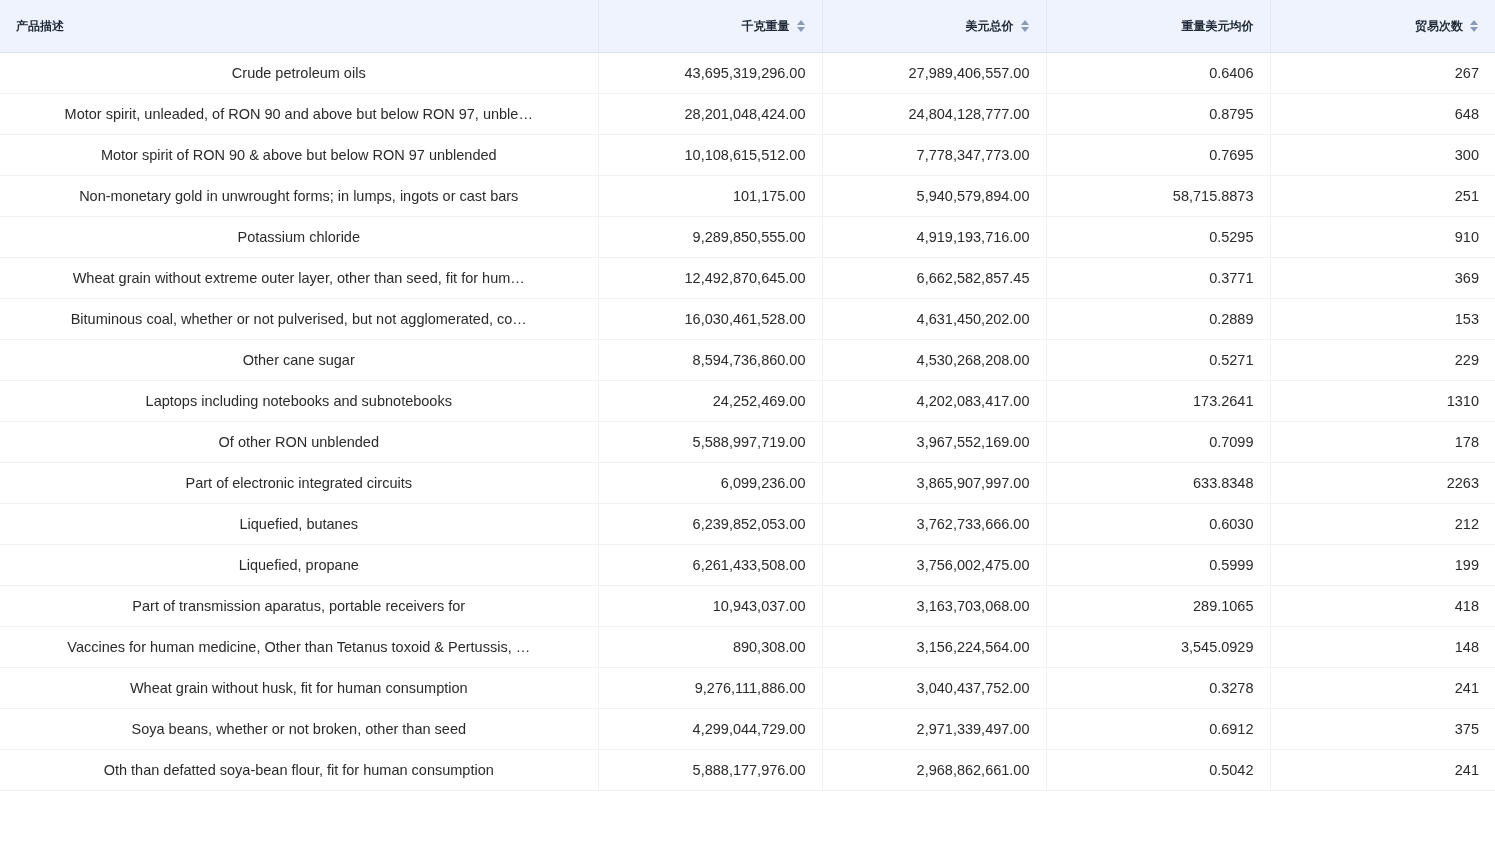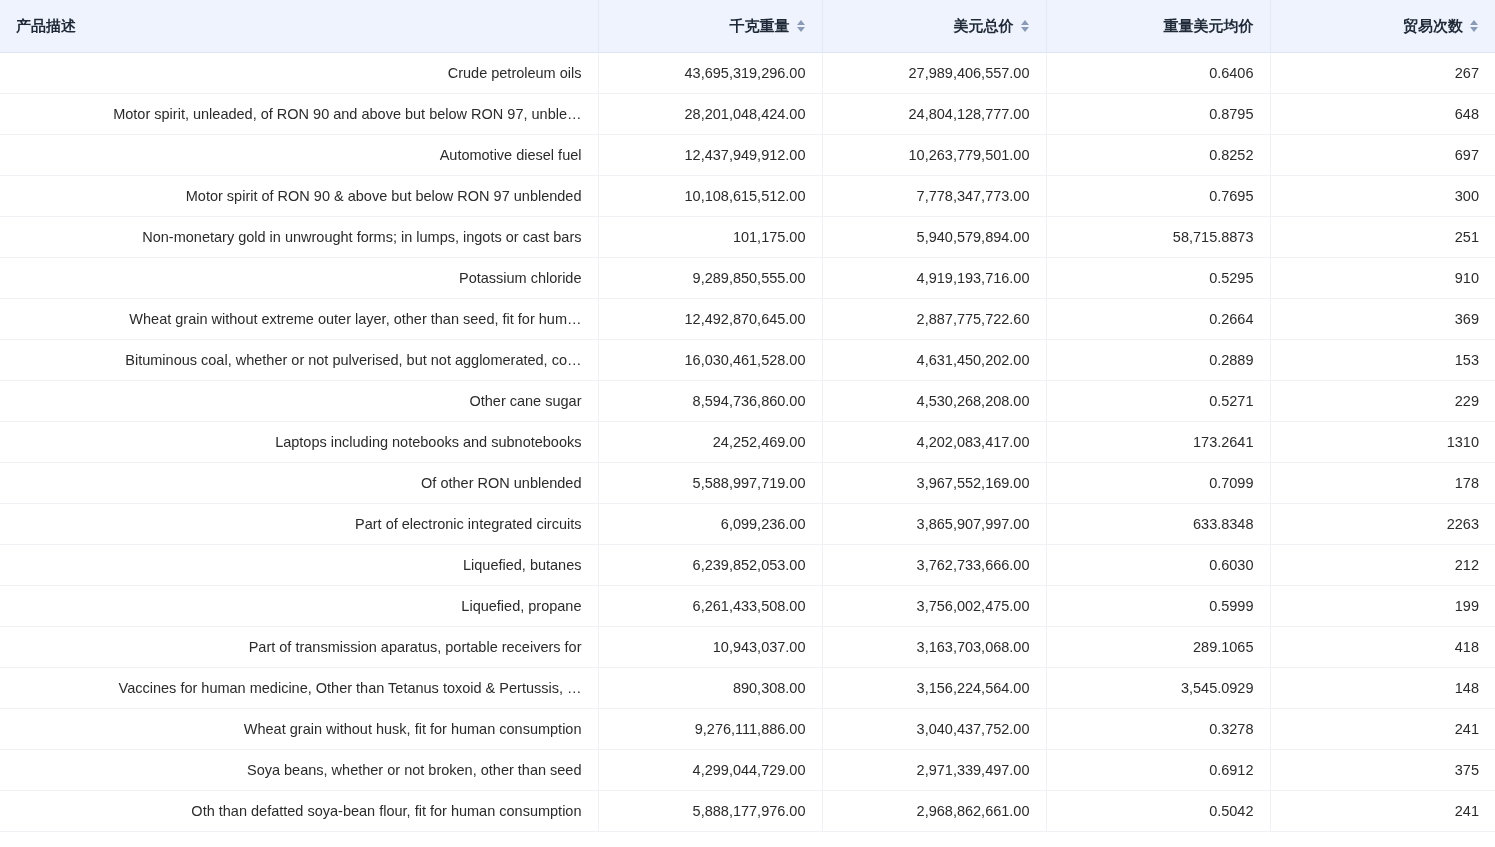--- a/index.html
+++ b/index.html
@@ -22,21 +22,21 @@
   table.data-table {
     width: 1495px;
     border-collapse: collapse;
     table-layout: fixed;
     font-size: 14.5px;
   }
   table.data-table thead th {
     background: #eef3fd;
     color: #1f2937;
     font-weight: bold;
-    font-size: 15px;
+    font-size: 12px;
     height: 52px;
     padding: 0 16px;
     border-bottom: 1px solid #dfe6f3;
     border-right: 1px solid #e4eaf5;
     vertical-align: middle;
     white-space: nowrap;
   }
   table.data-table thead th:last-child {
     border-right: none;
   }
@@ -90,21 +90,21 @@
     color: #2b2b2b;
     font-size: 14.5px;
     white-space: nowrap;
     overflow: hidden;
     text-overflow: ellipsis;
   }
   table.data-table tbody td:last-child {
     border-right: none;
   }
   td.desc {
-    text-align: right;
+    text-align: center;
   }
   td.num {
     text-align: right;
     font-variant-numeric: tabular-nums;
   }
 </style>
 </head>
 <body>
 
 <div class="table-wrap">
@@ -166,27 +166,20 @@
           <td class="num">267</td>
         </tr>
         <tr>
           <td class="desc">Motor spirit, unleaded, of RON 90 and above but below RON 97, unble…</td>
           <td class="num">28,201,048,424.00</td>
           <td class="num">24,804,128,777.00</td>
           <td class="num">0.8795</td>
           <td class="num">648</td>
         </tr>
         <tr>
-          <td class="desc">Automotive diesel fuel</td>
-          <td class="num">12,437,949,912.00</td>
-          <td class="num">10,263,779,501.00</td>
-          <td class="num">0.8252</td>
-          <td class="num">697</td>
-        </tr>
-        <tr>
           <td class="desc">Motor spirit of RON 90 &amp; above but below RON 97 unblended</td>
           <td class="num">10,108,615,512.00</td>
           <td class="num">7,778,347,773.00</td>
           <td class="num">0.7695</td>
           <td class="num">300</td>
         </tr>
         <tr>
           <td class="desc">Non-monetary gold in unwrought forms; in lumps, ingots or cast bars</td>
           <td class="num">101,175.00</td>
           <td class="num">5,940,579,894.00</td>
@@ -196,22 +189,22 @@
         <tr>
           <td class="desc">Potassium chloride</td>
           <td class="num">9,289,850,555.00</td>
           <td class="num">4,919,193,716.00</td>
           <td class="num">0.5295</td>
           <td class="num">910</td>
         </tr>
         <tr>
           <td class="desc">Wheat grain without extreme outer layer, other than seed, fit for hum…</td>
           <td class="num">12,492,870,645.00</td>
-          <td class="num">2,887,775,722.60</td>
-          <td class="num">0.2664</td>
+          <td class="num">6,662,582,857.45</td>
+          <td class="num">0.3771</td>
           <td class="num">369</td>
         </tr>
         <tr>
           <td class="desc">Bituminous coal, whether or not pulverised, but not agglomerated, co…</td>
           <td class="num">16,030,461,528.00</td>
           <td class="num">4,631,450,202.00</td>
           <td class="num">0.2889</td>
           <td class="num">153</td>
         </tr>
         <tr>

